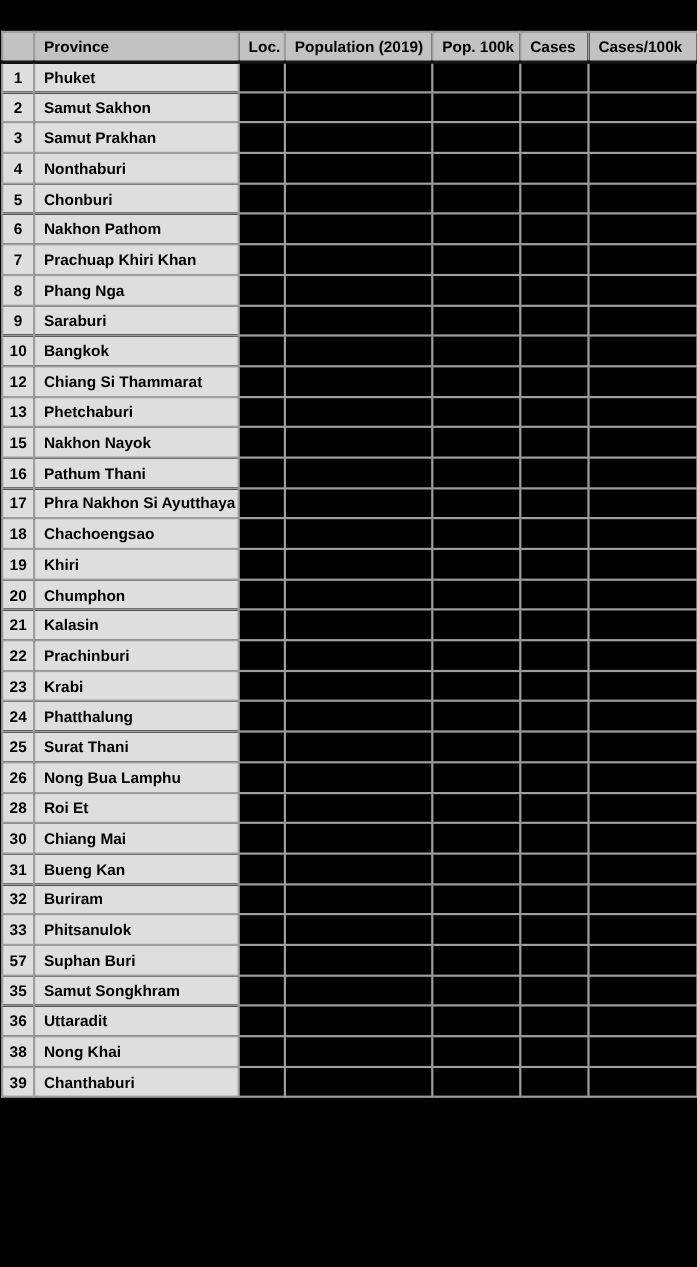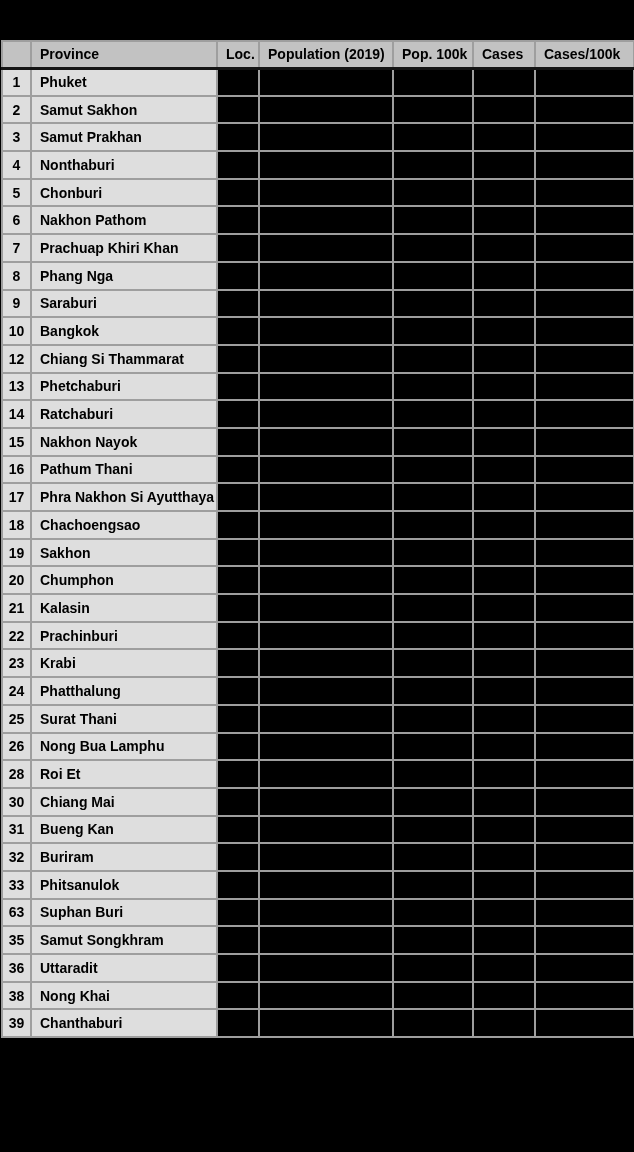--- a/index.html
+++ b/index.html
@@ -14,21 +14,21 @@
   html, body {
     margin: 0;
     padding: 0;
     width: 634px;
     height: 1152px;
     background: var(--page-bg);
     overflow: hidden;
     font-family: "Liberation Sans", sans-serif;
   }
   .table-wrap {
-    margin: 40px 1px 0 1px;
+    margin: 28px 1px 0 1px;
   }
   table {
     border-collapse: collapse;
     table-layout: fixed;
     width: 632px;
   }
   col.c-num       { width: 29px; }
   col.c-province  { width: 186px; }
   col.c-loc       { width: 42px; }
   col.c-pop       { width: 134px; }
@@ -196,29 +196,20 @@
         <tr>
     <td class="num">13</td>
     <td class="prov">Phetchaburi</td>
     <td class="dark"></td>
     <td class="dark"></td>
     <td class="dark"></td>
     <td class="dark"></td>
     <td class="dark"></td>
   </tr>
         <tr>
-    <td class="num">14</td>
-    <td class="prov">Ratchaburi</td>
-    <td class="dark"></td>
-    <td class="dark"></td>
-    <td class="dark"></td>
-    <td class="dark"></td>
-    <td class="dark"></td>
-  </tr>
-        <tr>
     <td class="num">15</td>
     <td class="prov">Nakhon Nayok</td>
     <td class="dark"></td>
     <td class="dark"></td>
     <td class="dark"></td>
     <td class="dark"></td>
     <td class="dark"></td>
   </tr>
         <tr>
     <td class="num">16</td>
@@ -242,21 +233,21 @@
     <td class="num">18</td>
     <td class="prov">Chachoengsao</td>
     <td class="dark"></td>
     <td class="dark"></td>
     <td class="dark"></td>
     <td class="dark"></td>
     <td class="dark"></td>
   </tr>
         <tr>
     <td class="num">19</td>
-    <td class="prov">Sakhon</td>
+    <td class="prov">Khiri</td>
     <td class="dark"></td>
     <td class="dark"></td>
     <td class="dark"></td>
     <td class="dark"></td>
     <td class="dark"></td>
   </tr>
         <tr>
     <td class="num">20</td>
     <td class="prov">Chumphon</td>
     <td class="dark"></td>
@@ -358,21 +349,21 @@
         <tr>
     <td class="num">33</td>
     <td class="prov">Phitsanulok</td>
     <td class="dark"></td>
     <td class="dark"></td>
     <td class="dark"></td>
     <td class="dark"></td>
     <td class="dark"></td>
   </tr>
         <tr>
-    <td class="num">63</td>
+    <td class="num">57</td>
     <td class="prov">Suphan Buri</td>
     <td class="dark"></td>
     <td class="dark"></td>
     <td class="dark"></td>
     <td class="dark"></td>
     <td class="dark"></td>
   </tr>
         <tr>
     <td class="num">35</td>
     <td class="prov">Samut Songkhram</td>

